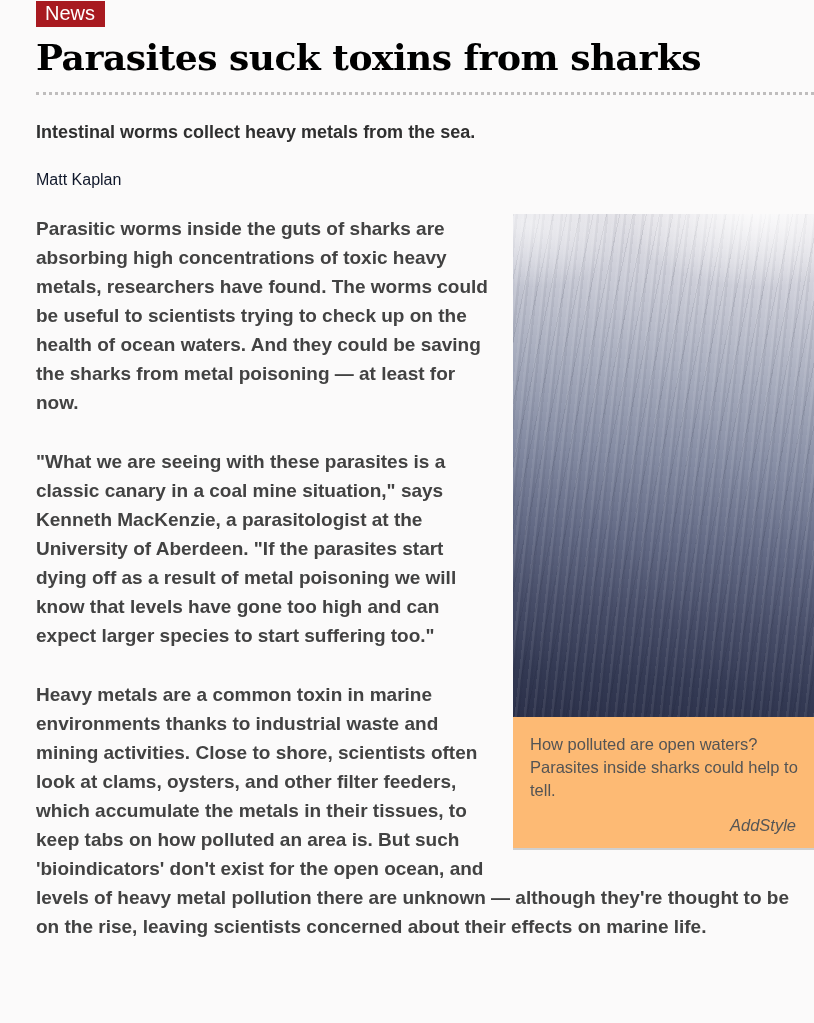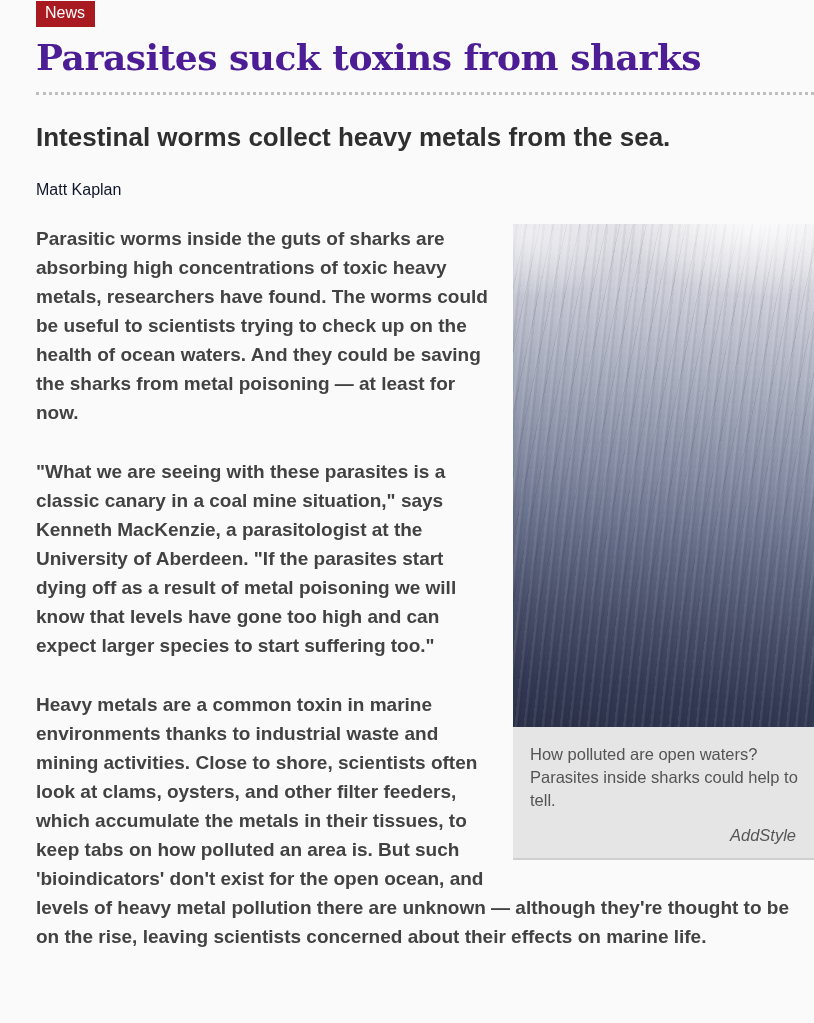--- a/index.html
+++ b/index.html
@@ -14,44 +14,44 @@
   }
   .container {
     padding: 0 0 0 36px;
     width: 814px;
   }
   
   .badge {
     display: inline-block;
     background: #a81a20;
     color: #ffffff;
-    font-size: 16px;
+    font-size: 20px;
     line-height: 18px;
     padding: 3px 10px 5px 9px;
     margin-top: 1px;
     text-decoration: none;
   }
   
   h1.headline {
     font-family: "DejaVu Serif", "Liberation Serif", serif;
     font-weight: bold;
     font-size: 36px;
     line-height: 42px;
     letter-spacing: -0.5px;
-    color: #4c1d95;
+    color: #000000;
     margin: 9px 0 14px 0;
   }
   .dotted-divider {
     border: 0;
     border-bottom: 3px dotted #bfbdbd;
     height: 0;
     margin: 0 0 0 0;
   }
   .standfirst {
-    font-size: 26px;
+    font-size: 18px;
     font-weight: bold;
     color: #2f2f2f;
     margin: 27px 0 0 0;
   }
   .byline {
     font-size: 16px;
     color: #0f172a;
     margin: 28px 0 0 0;
   }
   
@@ -73,21 +73,21 @@
     width: 301px;
     height: 503px;
     background:
       radial-gradient(ellipse 65% 22% at 82% -2%, rgba(255,255,255,0.9), rgba(255,255,255,0) 75%),
       radial-gradient(ellipse 50% 18% at 5% 2%, rgba(255,255,255,0.55), rgba(255,255,255,0) 70%),
       repeating-linear-gradient(96deg, rgba(255,255,255,0.07) 0 2px, rgba(18,22,40,0.06) 3px 5px, rgba(255,255,255,0) 5px 9px),
       repeating-linear-gradient(102deg, rgba(10,14,30,0.08) 0 1px, rgba(255,255,255,0) 1px 13px),
       linear-gradient(187deg, #e9e7eb 0%, #cfd0da 14%, #a8adbe 32%, #868da4 48%, #636a85 64%, #474d68 78%, #343a54 90%, #2b3049 100%);
   }
   figcaption.caption-box {
-    background: #e5e5e5;
+    background: #fdba74;
     border-bottom: 2px solid #cfcfcf;
     padding: 16px 16px 11px 17px;
     font-size: 16.5px;
     line-height: 23px;
     color: #545454;
   }
   .credit {
     text-align: right;
     font-style: italic;
     color: #565656;

